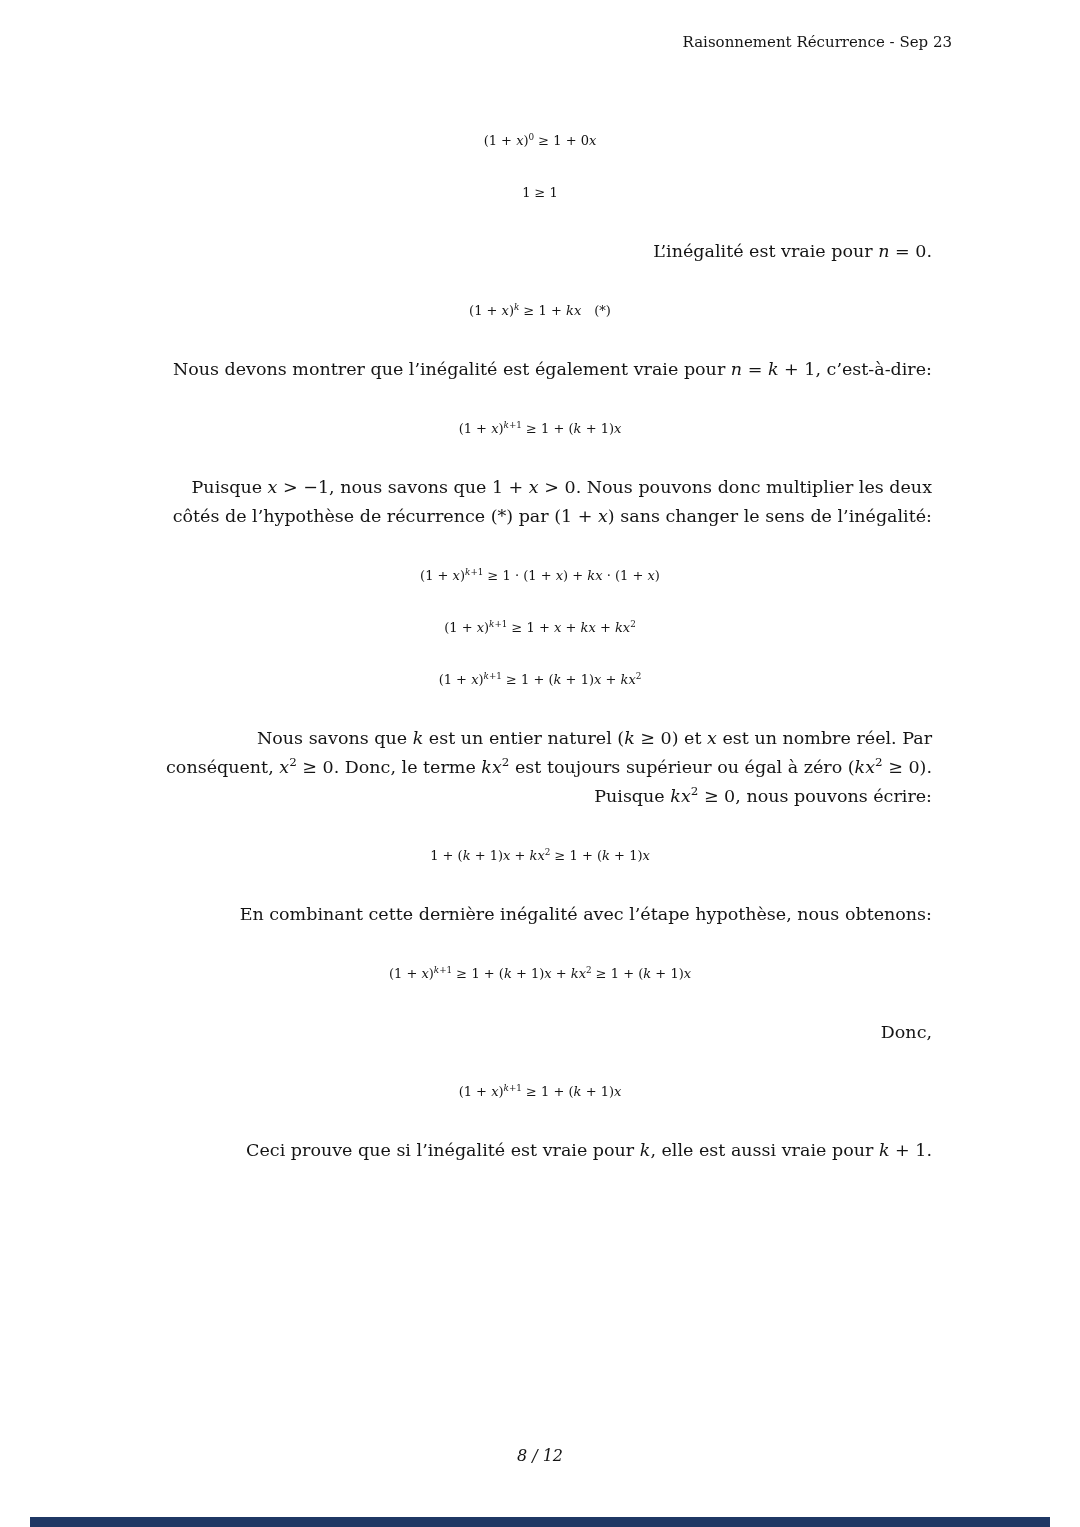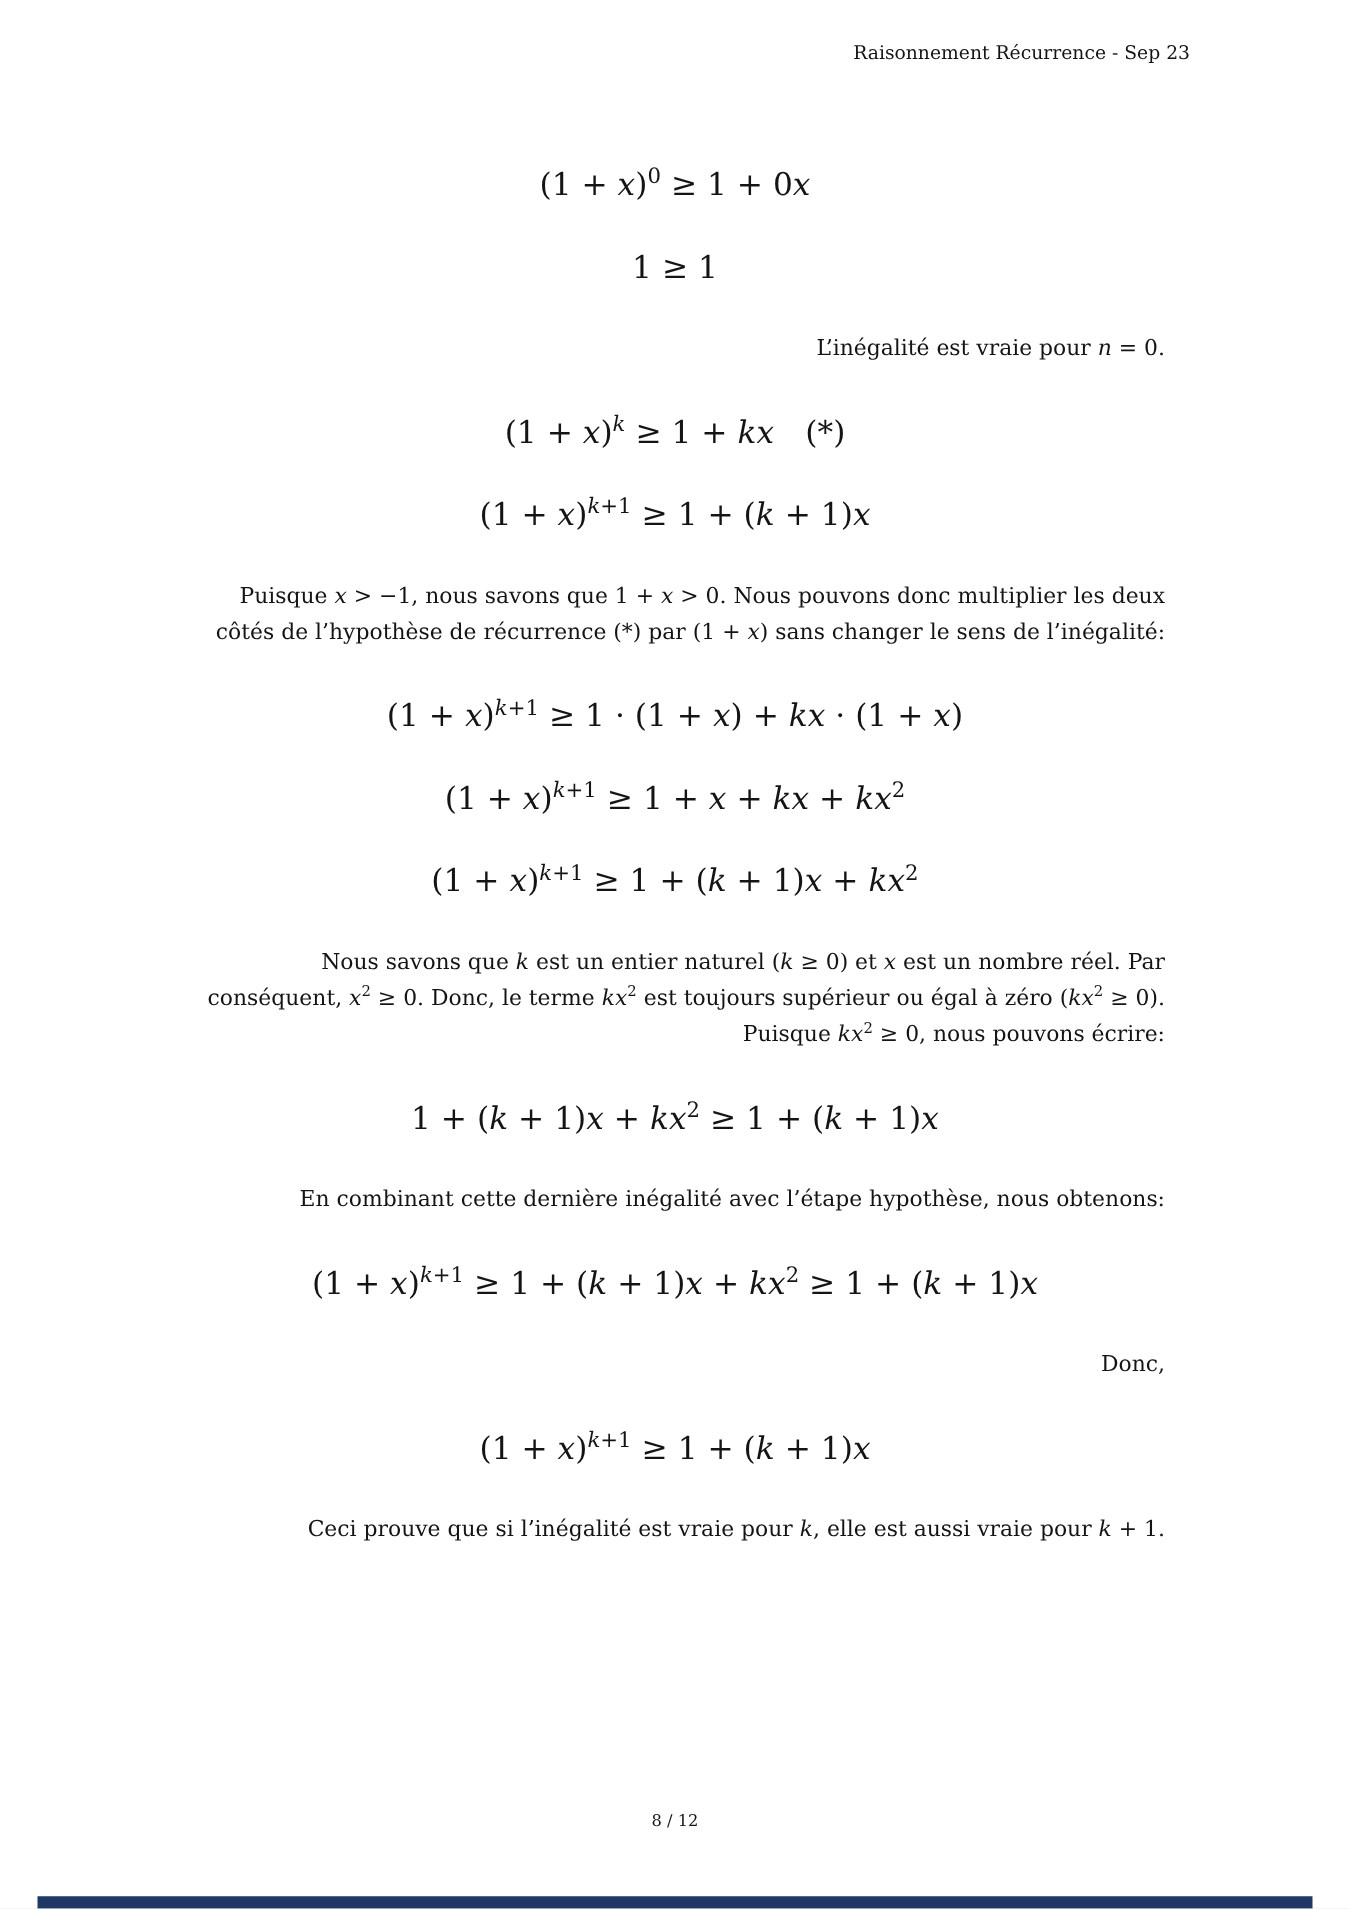--- a/index.html
+++ b/index.html
@@ -19,21 +19,21 @@
     top: 33px;
     right: 128px;
     font-size: 15px;
     color: #141414;
   }
   .content {
     padding: 96px 148px 0 148px;
   }
   .display-math {
     text-align: center;
-    font-size: 25px;
+    font-size: 13px;
     margin: 37px 0;
     white-space: nowrap;
   }
   .para {
     font-size: 17.5px;
     line-height: 1.66;
     margin: 31px 0;
     text-align: right;
   }
   .para b { font-weight: bold; }
@@ -43,41 +43,43 @@
     font-size: 68%;
     line-height: 0;
     vertical-align: super;
   }
   .footer {
     position: absolute;
     bottom: 62px;
     left: 0;
     width: 100%;
     text-align: center;
-    font-size: 13px;
+    font-size: 16px;
+    font-style: italic;
   }
   .bottom-bar {
     position: absolute;
     bottom: 0;
     left: 30px;
     right: 30px;
     height: 10px;
   }
 </style>
 </head>
 <body>
 
 <div class="page">
   <div class="header">Raisonnement Récurrence - Sep 23</div>
 
   <div class="content" id="content">
       <div class="display-math">(1 + <i>x</i>)<sup>0</sup> ≥ 1 + 0<i>x</i></div>
       <div class="display-math">1 ≥ 1</div>
       <div class="para">L’inégalité est vraie pour <span class="math"><i>n</i> = 0</span>.</div>
       <div class="display-math">(1 + <i>x</i>)<sup><i>k</i></sup> ≥ 1 + <i>k</i><i>x</i> (*)</div>
+      <div class="para">Nous devons montrer que l’inégalité est également vraie pour <span class="math"><i>n</i> = <i>k</i> + 1</span>, c’est-à-dire:</div>
       <div class="display-math">(1 + <i>x</i>)<sup><i>k</i>+1</sup> ≥ 1 + (<i>k</i> + 1)<i>x</i></div>
       <div class="para">Puisque <span class="math"><i>x</i> &gt; −1</span>, nous savons que <span class="math">1 + <i>x</i> &gt; 0</span>. Nous pouvons donc multiplier les deux côtés de l’hypothèse de récurrence (*) par <span class="math">(1 + <i>x</i>)</span> sans changer le sens de l’inégalité:</div>
       <div class="display-math">(1 + <i>x</i>)<sup><i>k</i>+1</sup> ≥ 1 · (1 + <i>x</i>) + <i>k</i><i>x</i> · (1 + <i>x</i>)</div>
       <div class="display-math">(1 + <i>x</i>)<sup><i>k</i>+1</sup> ≥ 1 + <i>x</i> + <i>k</i><i>x</i> + <i>k</i><i>x</i><sup>2</sup></div>
       <div class="display-math">(1 + <i>x</i>)<sup><i>k</i>+1</sup> ≥ 1 + (<i>k</i> + 1)<i>x</i> + <i>k</i><i>x</i><sup>2</sup></div>
       <div class="para">Nous savons que <span class="math"><i>k</i></span> est un entier naturel (<span class="math"><i>k</i> ≥ 0</span>) et <span class="math"><i>x</i></span> est un nombre réel. Par conséquent, <span class="math"><i>x</i><sup>2</sup> ≥ 0</span>. Donc, le terme <span class="math"><i>k</i><i>x</i><sup>2</sup></span> est toujours supérieur ou égal à zéro (<span class="math"><i>k</i><i>x</i><sup>2</sup> ≥ 0</span>). Puisque <span class="math"><i>k</i><i>x</i><sup>2</sup> ≥ 0</span>, nous pouvons écrire:</div>
       <div class="display-math">1 + (<i>k</i> + 1)<i>x</i> + <i>k</i><i>x</i><sup>2</sup> ≥ 1 + (<i>k</i> + 1)<i>x</i></div>
       <div class="para">En combinant cette dernière inégalité avec l’étape hypothèse, nous obtenons:</div>
       <div class="display-math">(1 + <i>x</i>)<sup><i>k</i>+1</sup> ≥ 1 + (<i>k</i> + 1)<i>x</i> + <i>k</i><i>x</i><sup>2</sup> ≥ 1 + (<i>k</i> + 1)<i>x</i></div>
       <div class="para">Donc,</div>

